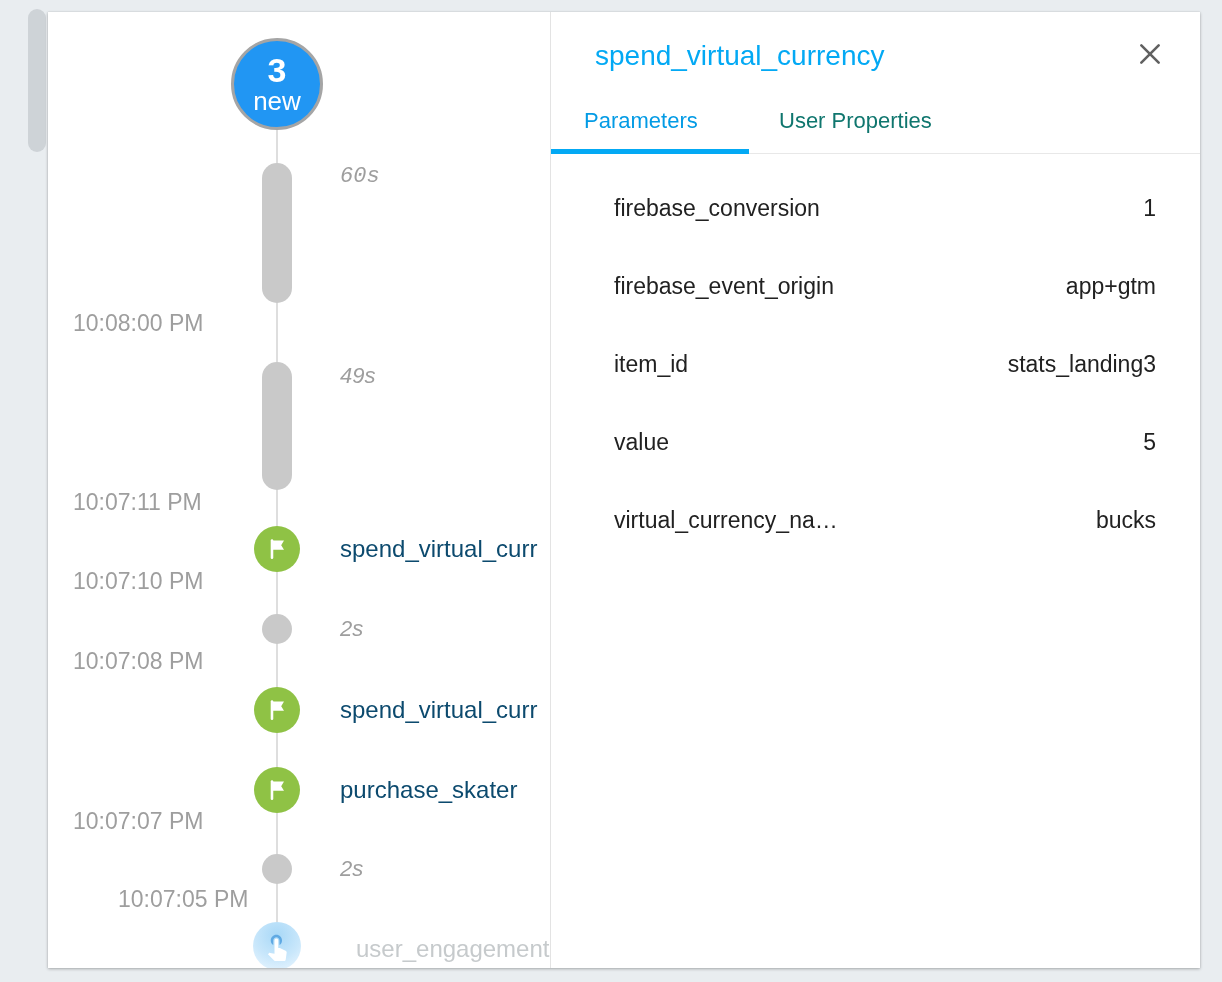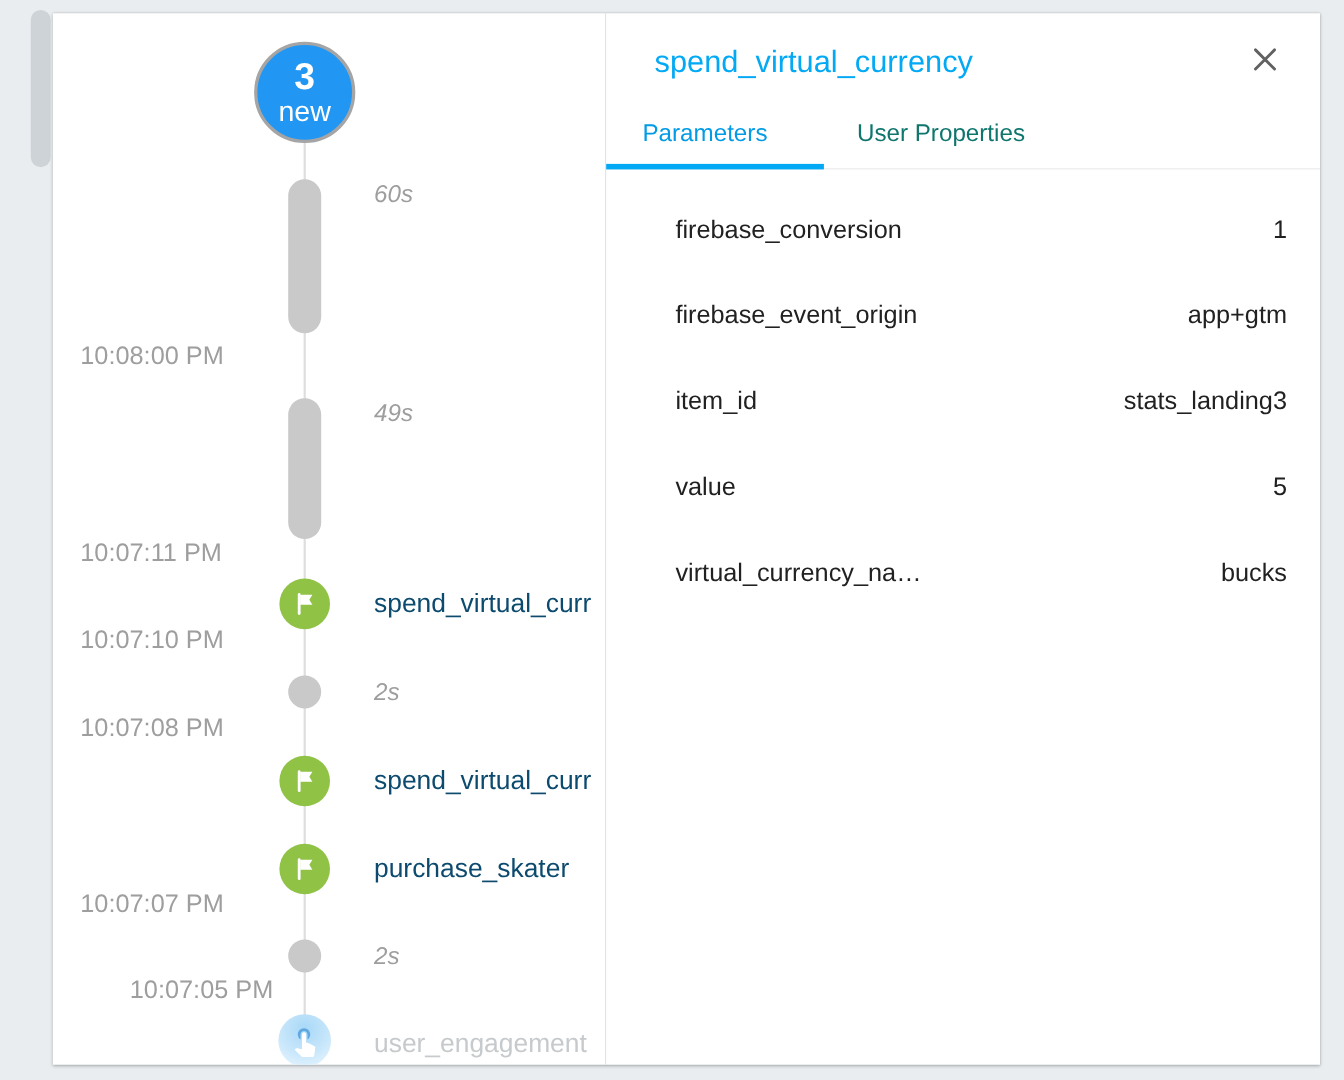--- a/index.html
+++ b/index.html
@@ -72,21 +72,21 @@
     background:none; border:none; cursor:pointer; padding:0;
   }
   .tab {
     position:absolute; top:94px; height:30px; line-height:30px;
     font-size:22px; cursor:pointer;
   }
   .tab.active { color:#039be5; }
   .tab.inactive { color:#0f766e; }
   .tab-underline { position:absolute; left:0; top:137px; width:198px; height:5px; background:#03a9f4; }
   .tabbar-border { position:absolute; left:0; right:0; top:141px; height:1px; background:#e8e8e8; }
-  .params { position:absolute; left:0; right:0; top:142px; padding-top:15px; }
+  .params { position:absolute; left:0; right:14px; top:142px; padding-top:15px; }
   .param-row {
     display:flex; justify-content:space-between; align-items:center;
     height:78px; padding:0 30px 0 63px; font-size:23px;
   }
   .param-key { color:#212121; white-space:nowrap; }
   .param-value { color:#212121; white-space:nowrap; }
 </style>
 </head>
 <body>
 
@@ -96,21 +96,21 @@
 
   <section class="timeline">
     <div class="tl-line"></div>
 
     <div class="badge">
       <div class="badge-count">3</div>
       <div class="badge-label">new</div>
     </div>
 
     <div class="dur-pill" style="top:151px;height:140px;"></div>
-    <div class="dur" style="top:151px;">60s</div>
+    <div class="dur" style="top:151px;font-family:Liberation Mono, monospace;">60s</div>
 
     <div class="ts" style="top:297px;">10:08:00 PM</div>
 
     <div class="dur-pill" style="top:350px;height:128px;"></div>
     <div class="dur" style="top:350px;">49s</div>
 
     <div class="ts" style="top:476px;">10:07:11 PM</div>
 
     <div class="evt-icon" style="top:514px;">
       <svg viewBox="0 0 24 24" aria-hidden="true">
@@ -149,21 +149,21 @@
     <div class="dur" style="top:843px;">2s</div>
 
     <div class="ts" style="top:873px;margin-left:45px;">10:07:05 PM</div>
 
     <div class="engage-icon">
       <svg viewBox="0 0 24 24" aria-hidden="true">
         <path fill="#5fa9e3" d="M9 11.24V7.5C9 6.12 10.12 5 11.5 5S14 6.12 14 7.5v3.74c1.21-.81 2-2.18 2-3.74C16 5.01 13.99 3 11.5 3S7 5.01 7 7.5c0 1.56.79 2.93 2 3.74z"></path>
         <path fill="#ffffff" d="M18.84 15.87l-4.54-2.26c-.17-.07-.35-.11-.54-.11H13v-6c0-.83-.67-1.5-1.5-1.5S10 6.67 10 7.5v10.74l-3.43-.72c-.08-.01-.15-.03-.24-.03-.31 0-.59.13-.79.33l-.79.8 4.94 4.94c.27.27.65.44 1.06.44h6.79c.75 0 1.33-.55 1.44-1.28l.75-5.27c.01-.07.02-.14.02-.2 0-.62-.38-1.16-.91-1.38z"></path>
       </svg>
     </div>
-    <div class="evt-label faded" style="top:922px;">user_engagement</div>
+    <div class="evt-label faded" style="top:922px;margin-left:16px;">user_engagement</div>
   </section>
 
   <section class="detail">
     <div class="detail-title">spend_virtual_currency</div>
 
     <button class="close-btn" aria-label="close">
       <svg viewBox="0 0 24 24" width="26" height="26">
         <path d="M4 4 L20 20 M20 4 L4 20" stroke="#616161" stroke-width="2.4" stroke-linecap="round" fill="none"></path>
       </svg>
     </button>

